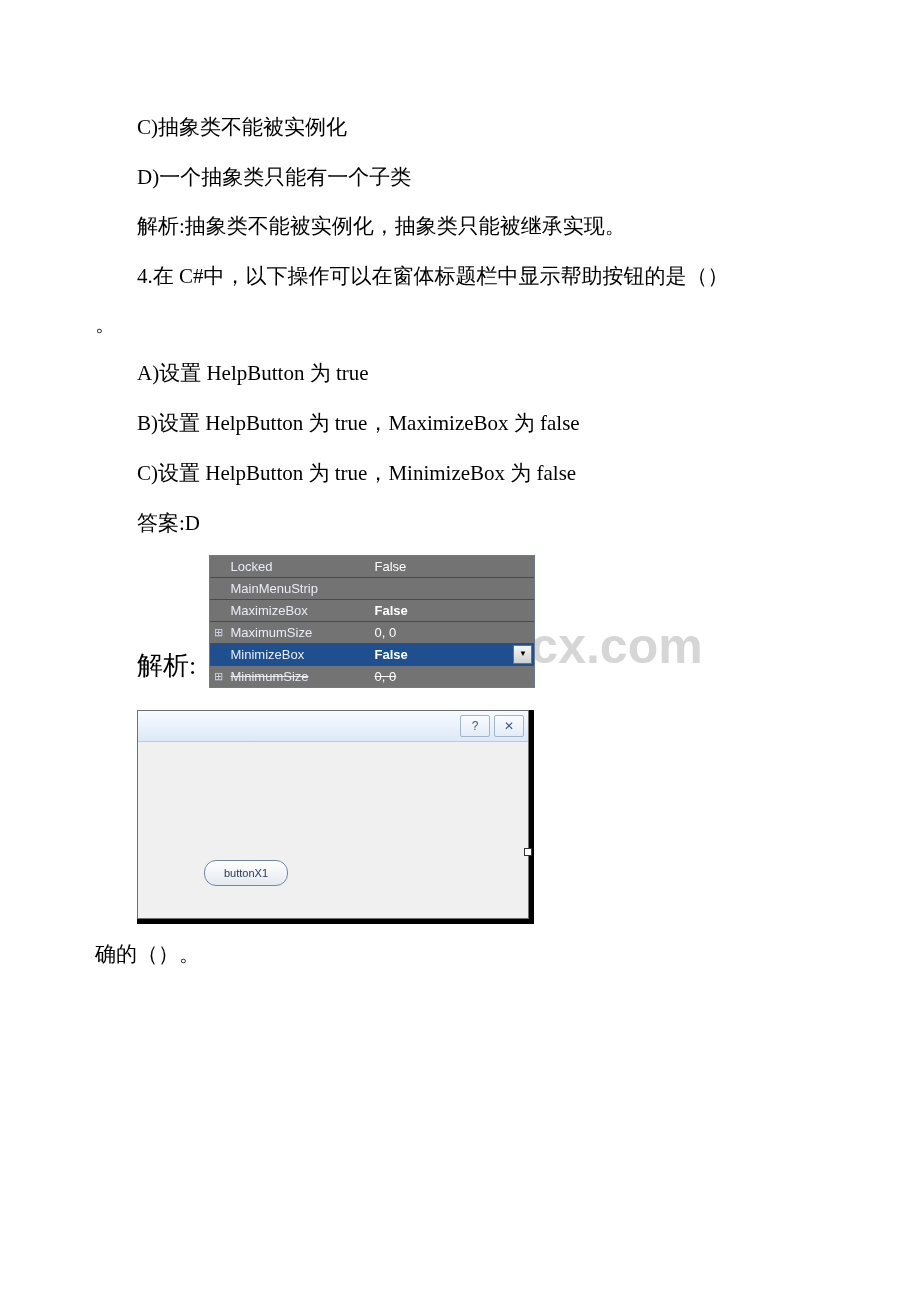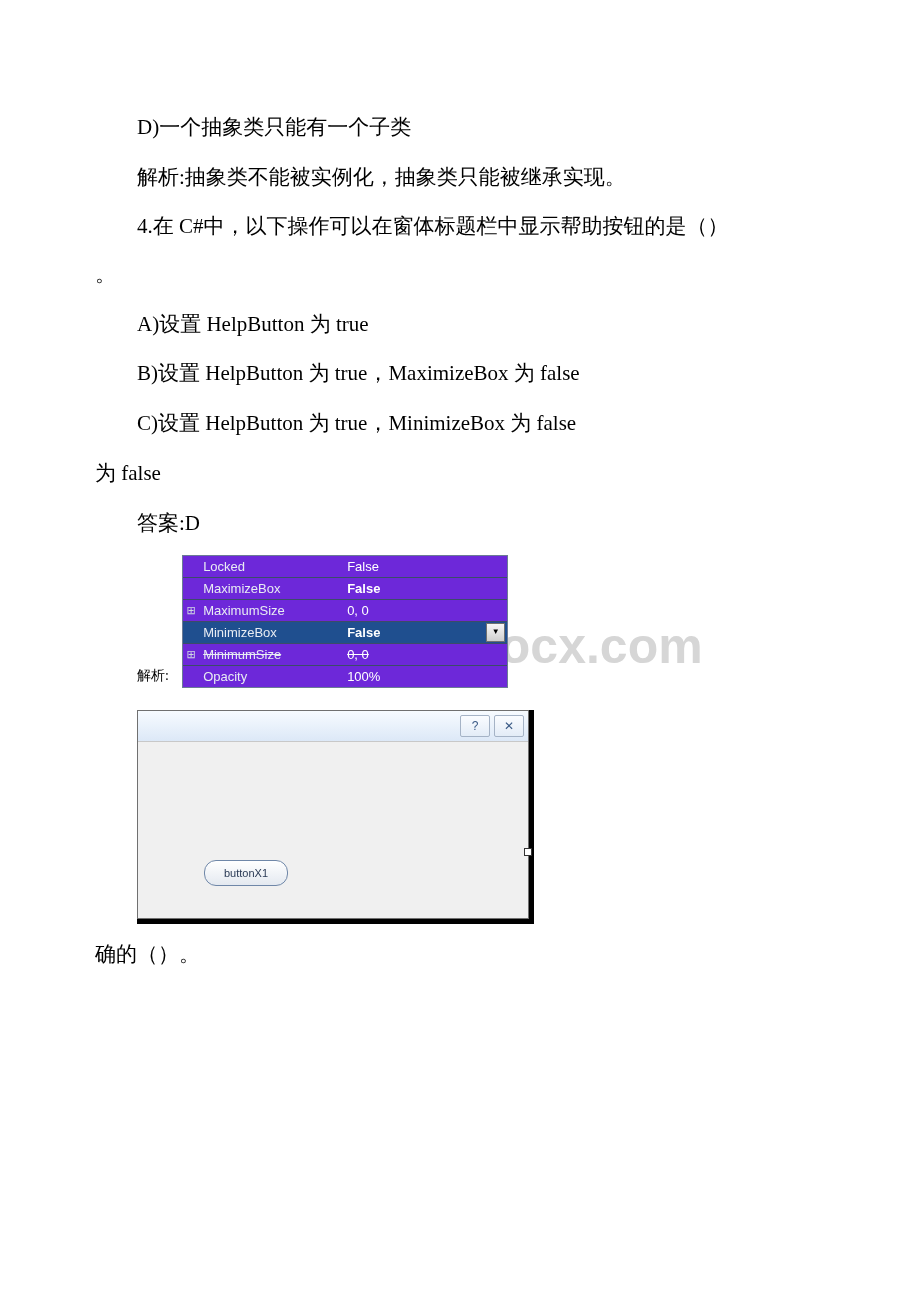--- a/index.html
+++ b/index.html
@@ -33,21 +33,21 @@
     color: #d6d6d6;
     font-family: Arial, sans-serif;
     letter-spacing: 0px;
     z-index: 0;
     user-select: none;
   }
   .props-block {
     display: inline-block;
     vertical-align: bottom;
     width: 324px;
-    background: #6d28d9;
+    background: #737373;
     color: #ffffff;
     font-family: "Tahoma","Segoe UI",Arial,sans-serif;
     font-size: 13px;
     position: relative;
     border: 1px solid #6b7b95;
   }
   .prop-row {
     display: flex;
     align-items: center;
     height: 21px;
@@ -86,21 +86,21 @@
     line-height: 15px;
     margin-left: auto;
     margin-right: 2px;
   }
   .strike { text-decoration: line-through; }
   .label-jiexi {
     display: inline-block;
     vertical-align: bottom;
     margin-right: 8px;
     font-family: "SimSun","宋体",serif;
-    font-size: 14px;
+    font-size: 26px;
   }
   .row1-wrap {
     margin-left: 2em;
     margin-bottom: 4px;
     position: relative;
     z-index: 2;
   }
   .form-preview {
     margin-left: 2em;
     width: 390px;
@@ -157,63 +157,63 @@
     border: 1px solid #333333;
   }
 </style>
 </head>
 <body>
 
 <div class="watermark">www.bdocx.com</div>
 
 <div class="page">
 
+  <p class="para indent">C)抽象类不能被实例化</p>
   <p class="para indent">D)一个抽象类只能有一个子类</p>
   <p class="para indent">解析:抽象类不能被实例化，抽象类只能被继承实现。</p>
   <p class="para indent" style="margin-bottom:12px">4.在 C#中，以下操作可以在窗体标题栏中显示帮助按钮的是（）</p>
   <p class="para no-indent">。</p>
   <p class="para indent">A)设置 HelpButton 为 true</p>
   <p class="para indent">B)设置 HelpButton 为 true，MaximizeBox 为 false</p>
   <p class="para indent">C)设置 HelpButton 为 true，MinimizeBox 为 false</p>
-  <p class="para no-indent">为 false</p>
   <p class="para indent">答案:D</p>
 
   <div class="row1-wrap">
     <span class="label-jiexi">解析:</span>
     <div class="props-block">
       <div class="prop-row">
         <span class="prop-exp"></span>
         <span class="prop-name">Locked</span>
         <span class="prop-val">False</span>
       </div>
       <div class="prop-row">
         <span class="prop-exp"></span>
+        <span class="prop-name">MainMenuStrip</span>
+        <span class="prop-val"></span>
+      </div>
+      <div class="prop-row">
+        <span class="prop-exp"></span>
         <span class="prop-name">MaximizeBox</span>
         <span class="prop-val bold">False</span>
       </div>
       <div class="prop-row">
         <span class="prop-exp">⊞</span>
         <span class="prop-name">MaximumSize</span>
         <span class="prop-val">0, 0</span>
       </div>
       <div class="prop-row sel">
         <span class="prop-exp"></span>
         <span class="prop-name">MinimizeBox</span>
         <span class="prop-val bold">False</span>
         <span class="dd-btn">▼</span>
       </div>
       <div class="prop-row">
         <span class="prop-exp">⊞</span>
         <span class="prop-name strike">MinimumSize</span>
         <span class="prop-val strike">0, 0</span>
-      </div>
-      <div class="prop-row">
-        <span class="prop-exp"></span>
-        <span class="prop-name">Opacity</span>
-        <span class="prop-val">100%</span>
       </div>
     </div>
   </div>
 
   <div style="height:18px"></div>
 
   <div class="form-preview">
     <div class="form-title">
       <div class="tbtn">?</div>
       <div class="tbtn">✕</div>

